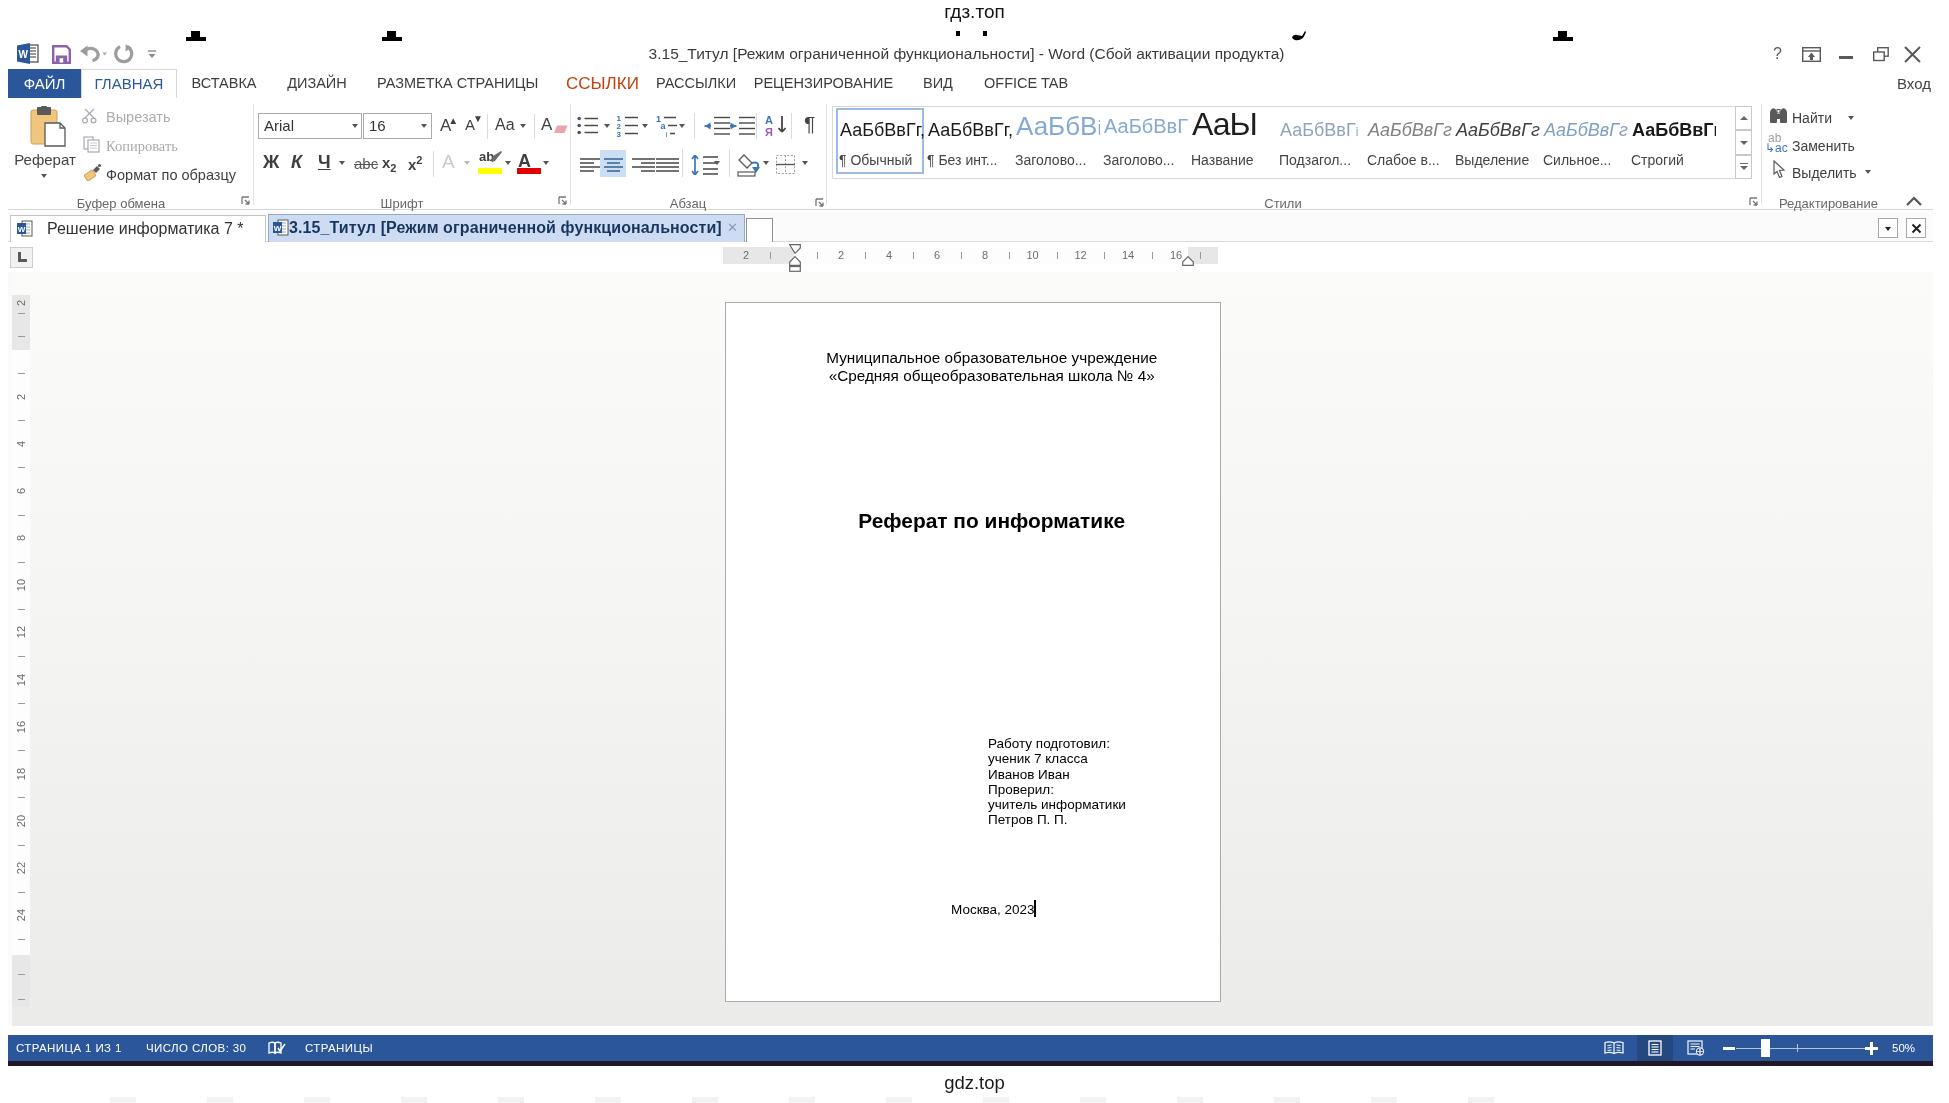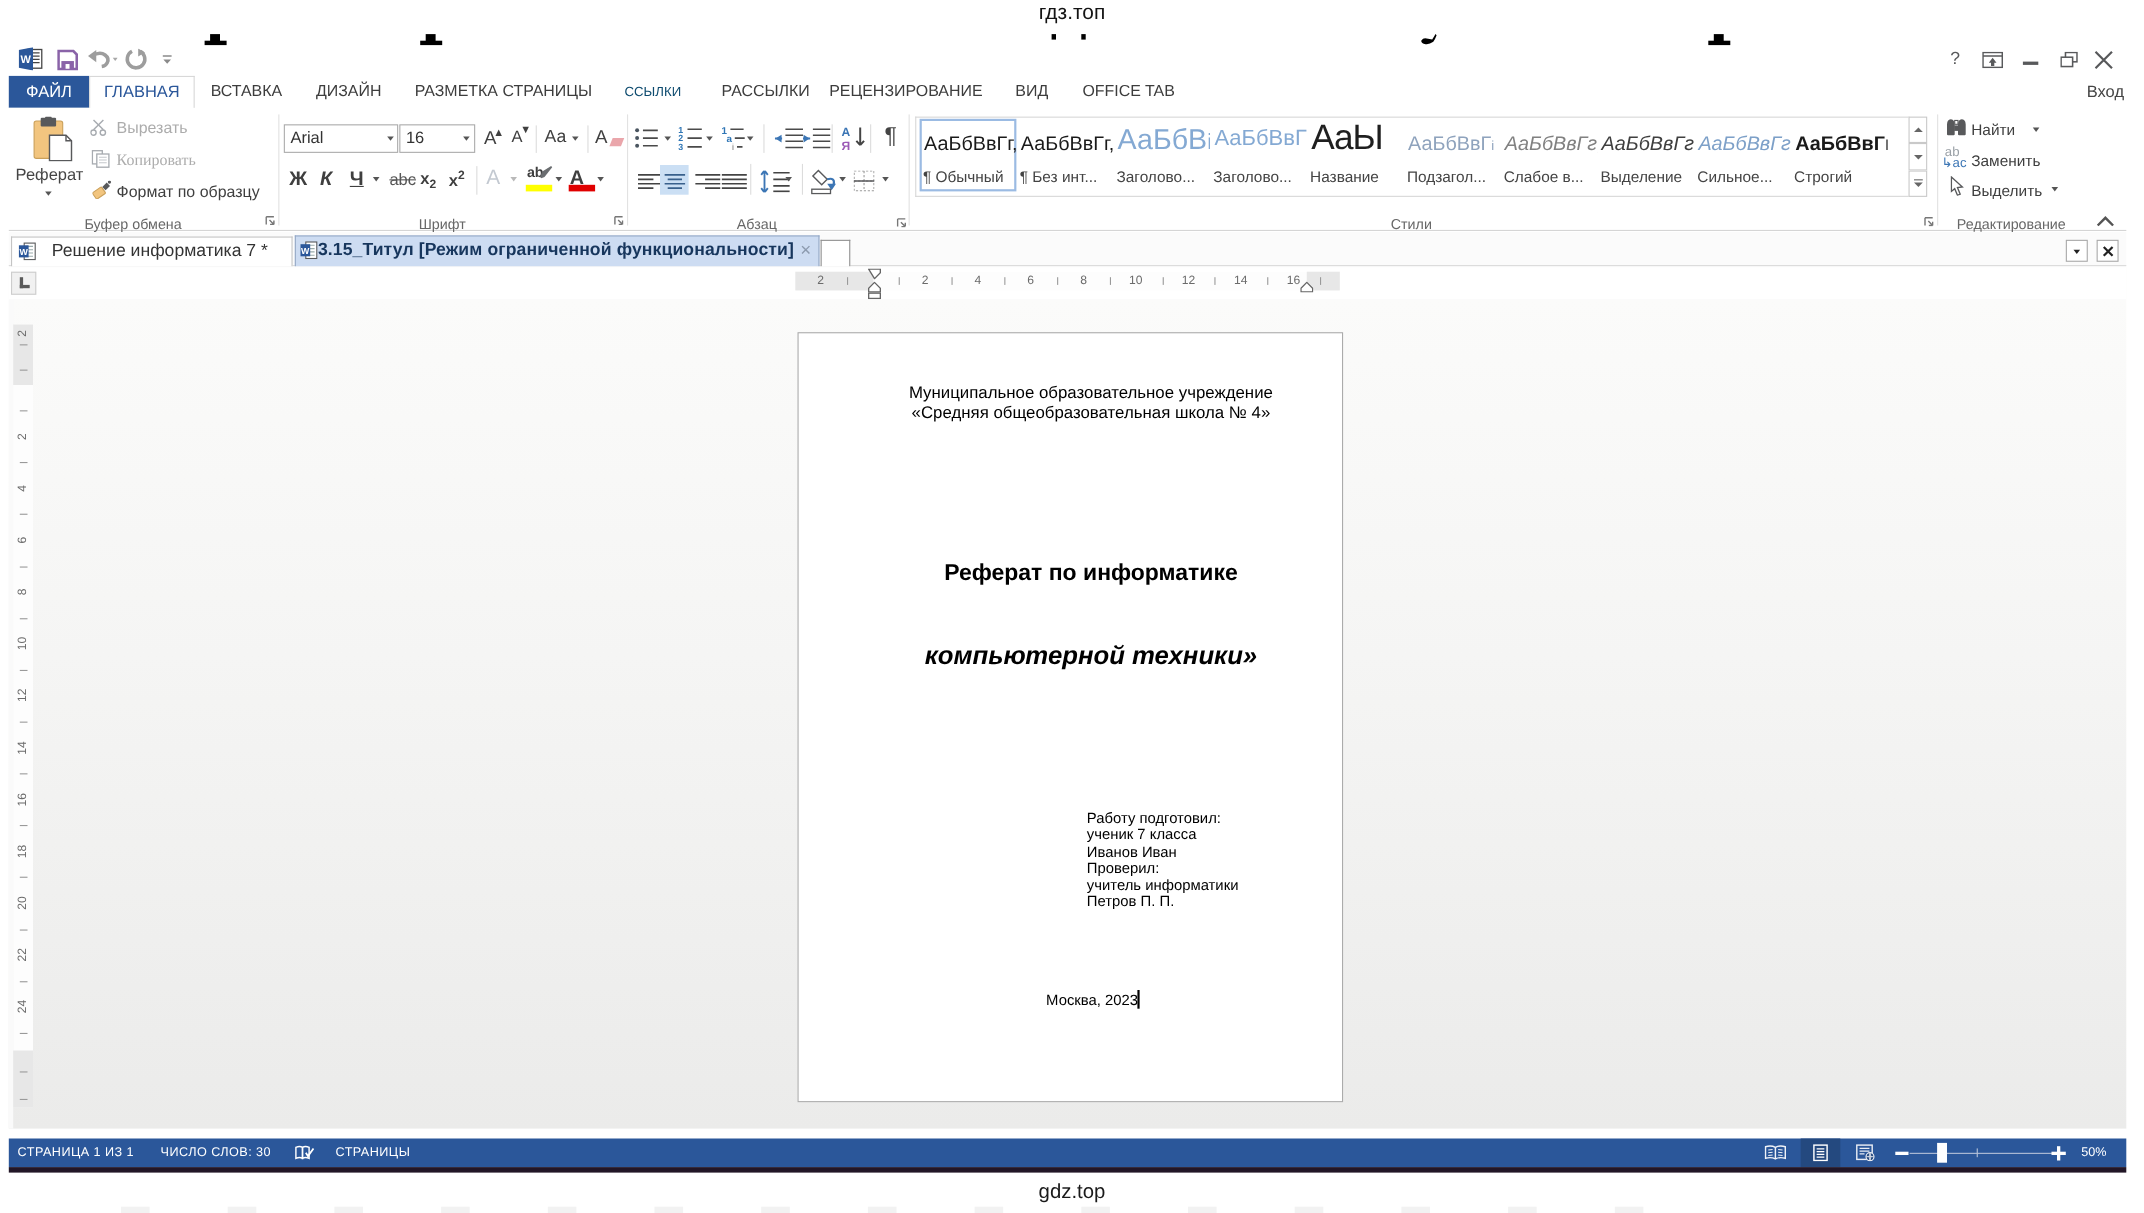--- a/index.html
+++ b/index.html
@@ -80,20 +80,21 @@
       <path d="M13.5 2.2 A8 8 0 1 1 7 2.6" fill="none" stroke="#9d9d9d" stroke-width="3.2"></path>
       <rect x="12.2" y="0" width="3" height="6.5" fill="#fff"></rect>
       <path d="M12.6 0.2 L12.6 7.4 L18.8 3.8 Z" fill="#9d9d9d"></path>
     </svg>
 
     <svg class="abs" style="left:139px; top:8px;" width="10" height="9" viewBox="0 0 10 9">
       <line x1="1" y1="1" x2="9" y2="1" stroke="#8a8a8a" stroke-width="1.4"></line>
       <path d="M1.5 4 L8.5 4 L5 8 Z" fill="#8a8a8a"></path>
     </svg>
 
+    <div class="abs nw" style="left:0; width:1917px; top:3px; text-align:center; font-size:15.5px; color:#3b3b3b;">3.15_Титул [Режим ограниченной функциональности] - Word (Сбой активации продукта)</div>
 
     <div class="abs nw" style="left:1765px; top:3px; font-size:16px; color:#58595b;">?</div>
     <svg class="abs" style="left:1794px; top:5px;" width="19" height="15" viewBox="0 0 19 15">
       <rect x="0.7" y="0.7" width="17.6" height="13.6" fill="none" stroke="#58595b" stroke-width="1.4"></rect>
       <line x1="0.7" y1="4" x2="18.3" y2="4" stroke="#58595b" stroke-width="1.4"></line>
       <path d="M9.5 5.5 L13 10 L11 10 L11 13 L8 13 L8 10 L6 10 Z" fill="#58595b"></path>
     </svg>
     <div class="abs" style="left:1831px; top:14px; width:14px; height:3px; background:#58595b;"></div>
     <svg class="abs" style="left:1865px; top:5px;" width="16" height="15" viewBox="0 0 16 15">
       <rect x="4.7" y="0.7" width="10.5" height="8.5" fill="none" stroke="#58595b" stroke-width="1.4"></rect>
@@ -103,21 +104,21 @@
       <path d="M1 1 L16 16 M16 1 L1 16" stroke="#58595b" stroke-width="2"></path>
     </svg>
   </div>
 
   <div class="abs" style="left:0; top:27px; width:100%; height:29px; background:#fff;">
     <div class="abs nw" style="left:0; top:0; width:73px; height:29px; background:#2B579A; color:#fff; font-size:15px; text-align:center; line-height:29px;">ФАЙЛ</div>
     <div class="abs nw" style="left:73px; top:0; width:96px; height:30px; background:#fff; border:1px solid #d8d8d8; border-bottom:none; color:#2B579A; font-size:15px; text-align:center; line-height:28px;">ГЛАВНАЯ</div>
     <div class="abs nw tabx" style="left:183px; top:0; width:66px; color:#3d3d3d; font-size:14.5px; text-align:center; line-height:29px;">ВСТАВКА</div>
     <div class="abs nw tabx" style="left:279px; top:0; width:60px; color:#3d3d3d; font-size:14.5px; text-align:center; line-height:29px;">ДИЗАЙН</div>
     <div class="abs nw tabx" style="left:369px; top:0; width:160px; color:#3d3d3d; font-size:14.5px; text-align:center; line-height:29px;">РАЗМЕТКА СТРАНИЦЫ</div>
-    <div class="abs nw tabx" style="left:558px; top:0; width:55px; color:#0c4a6e; font-size:12px; text-align:center; line-height:29px;">ССЫЛКИ</div>
+    <div class="abs nw tabx" style="left:558px; top:0; width:55px; color:#c2410c; font-size:17px; text-align:center; line-height:29px;">ССЫЛКИ</div>
     <div class="abs nw tabx" style="left:648px; top:0; width:70px; color:#3d3d3d; font-size:14.5px; text-align:center; line-height:29px;">РАССЫЛКИ</div>
     <div class="abs nw tabx" style="left:744px; top:0; width:143px; color:#3d3d3d; font-size:14.5px; text-align:center; line-height:29px;">РЕЦЕНЗИРОВАНИЕ</div>
     <div class="abs nw tabx" style="left:915px; top:0; width:30px; color:#3d3d3d; font-size:14.5px; text-align:center; line-height:29px;">ВИД</div>
     <div class="abs nw tabx" style="left:976px; top:0; width:74px; color:#3d3d3d; font-size:14.5px; text-align:center; line-height:29px;">OFFICE TAB</div>
     <div class="abs nw" style="left:1889px; top:0; color:#444; font-size:15px; line-height:29px;">Вход</div>
   </div>
 
   <div class="abs" id="ribbon" style="left:0; top:56px; width:100%; height:112px; background:#fff; border-bottom:1px solid #d5d5d5;">
 
     <div class="sep" style="left:245px;"></div>
@@ -537,21 +538,20 @@
       <div class="vtick" style="top:596.7px;"></div>
       <div class="vtick" style="top:643.8px;"></div>
       <div class="vtick" style="top:679.3px;"></div>
       <div class="vtick" style="top:704px;"></div>
     </div>
 
     <div class="abs" style="left:717px; top:59px; width:496px; height:700px; background:#fff; border:1px solid #ababab;">
       <div class="abs nw" style="left:68.5px; top:45.8px; width:394.5px; text-align:center; font-size:15.3px; color:#000;">Муниципальное образовательное учреждение</div>
       <div class="abs nw" style="left:68.5px; top:64.4px; width:394.5px; text-align:center; font-size:15.3px; color:#000;">«Средняя общеобразовательная школа № 4»</div>
       <div class="abs nw" style="left:68.5px; top:205.7px; width:394.5px; text-align:center; font-size:20.9px; font-weight:bold; color:#000;">Реферат по информатике</div>
-      <div class="abs nw" style="left:68.5px; top:280px; width:394.5px; text-align:center; font-size:23.4px; font-weight:bold; font-style:italic; color:#000;">компьютерной техники»</div>
       <div class="abs nw" style="left:262px; top:433px; font-size:13.5px; line-height:15.3px; color:#000;">Работу подготовил:<br>ученик 7 класса<br>Иванов Иван<br>Проверил:<br>учитель информатики<br>Петров П. П.</div>
       <div class="abs nw" style="left:225px; top:599px; font-size:13.5px; color:#000;">Москва, 2023</div>
       <div class="abs" style="left:308px; top:597px; width:1.5px; height:17px; background:#000;"></div>
     </div>
   </div>
 
 </div>
 
 <div class="abs" id="statusbar" style="left:8px; top:1035px; width:1925px; height:26px; background:#2B579A; color:#fff; font-size:11.5px;">
   <div class="abs nw" style="left:8px; top:0; line-height:26px; letter-spacing:0.4px;">СТРАНИЦА 1 ИЗ 1</div>

